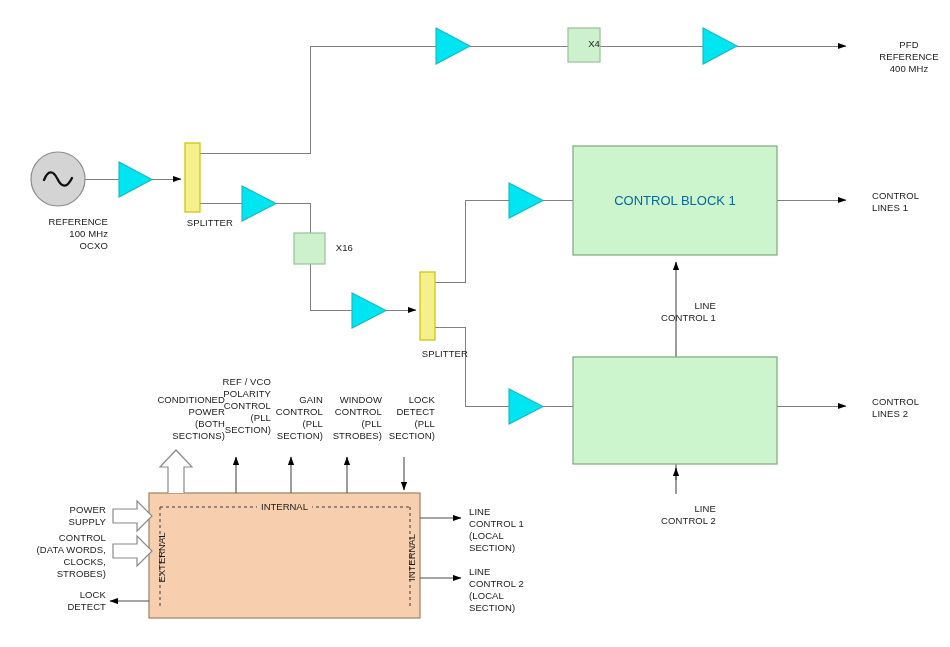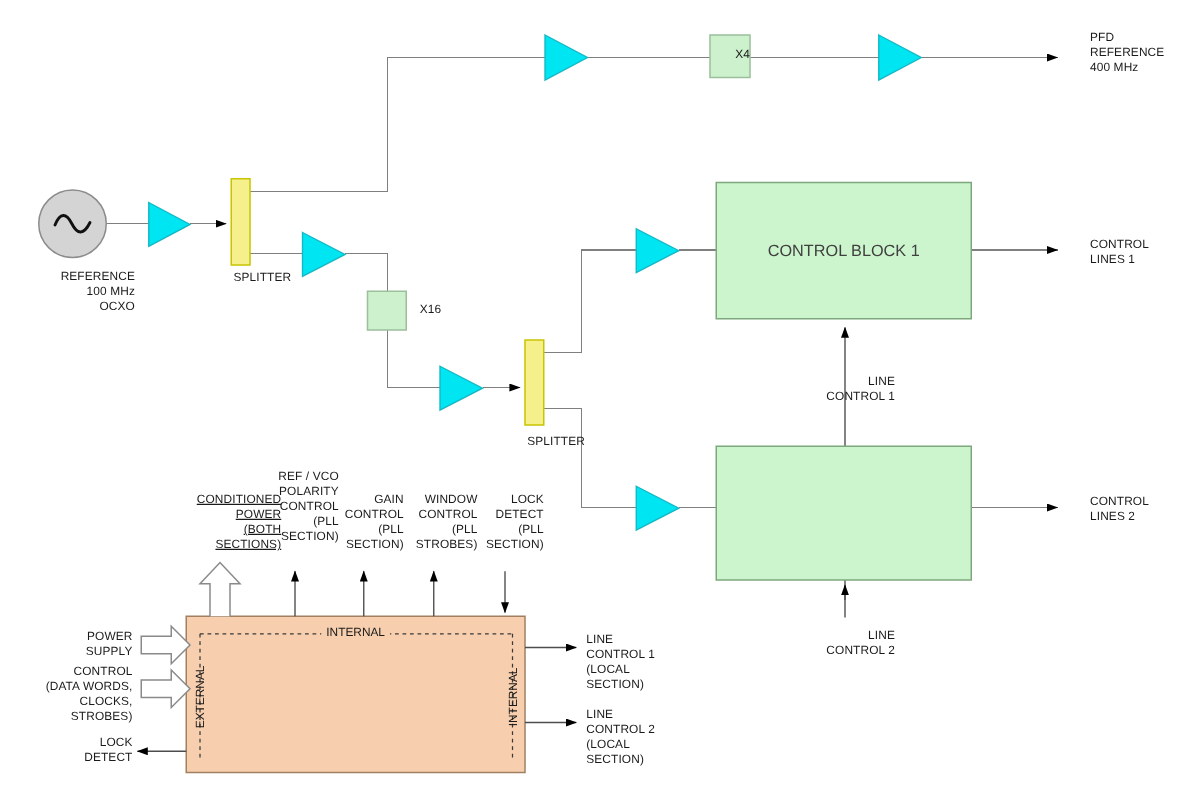--- a/index.html
+++ b/index.html
@@ -33,21 +33,21 @@
     text-align: right;
     white-space: pre-line;
     letter-spacing: 0.1px;
   }
   .lbl-l { text-align: right; }
   .lbl-r { text-align: left; }
   .blocklabel {
     position: absolute;
     font-family: "Liberation Sans", sans-serif;
     font-size: 13px;
-    color: #404040;
+    color: #0369a1;
     text-align: center;
     white-space: pre-line;
     line-height: 19px;
   }
   .vtext {
     position: absolute;
     font-family: "Liberation Sans", sans-serif;
     font-size: 9.5px;
     color: #1a1a1a;
     white-space: nowrap;
@@ -169,42 +169,42 @@
   <div class="lbl" style="left:8px; top:216px; width:100px;">REFERENCE
 100 MHz
 OCXO</div>
 
   <div class="lbl" style="left:153px; top:217px; width:80px;">SPLITTER</div>
   <div class="lbl" style="left:388px; top:348px; width:80px;">SPLITTER</div>
 
   <div class="lbl" style="left:568px; top:38px; width:32px;">X4</div>
   <div class="lbl" style="left:294px; top:242px; width:31px;padding-left:28px;">X16</div>
 
-  <div class="lbl lbl-r" style="left:872px; top:25px; width:74px;">PFD
+  <div class="lbl lbl-r" style="left:872px; top:39px; width:74px;text-align:center;">PFD
 REFERENCE
 400 MHz</div>
 
   <div class="blocklabel" style="left:573px; top:191px; width:204px;">CONTROL BLOCK 1</div>
 
   <div class="lbl" style="left:636px; top:300px; width:80px;">LINE
 CONTROL 1</div>
   <div class="lbl" style="left:636px; top:503px; width:80px;">LINE
 CONTROL 2</div>
 
   <div class="lbl lbl-r" style="left:872px; top:190px; width:74px;">CONTROL
 LINES 1</div>
   <div class="lbl lbl-r" style="left:872px; top:396px; width:74px;">CONTROL
 LINES 2</div>
 
 
   <div class="htext-small" style="left:257px; top:501px; background:#f7cfae; padding:0 4px;">INTERNAL</div>
   <div class="vtext" style="left:131px; top:552px; width:60px; text-align:center; transform:rotate(-90deg);">EXTERNAL</div>
   <div class="vtext" style="left:381px; top:552px; width:60px; text-align:center; transform:rotate(-90deg);">INTERNAL</div>
 
-  <div class="lbl" style="left:127px; top:394px; width:98px;text-decoration:underline;">CONDITIONED
+  <div class="lbl" style="left:127px; top:394px; width:98px;">CONDITIONED
 POWER
 (BOTH
 SECTIONS)</div>
   <div class="lbl" style="left:203px; top:376px; width:68px;">REF / VCO
 POLARITY
 CONTROL
 (PLL
 SECTION)</div>
   <div class="lbl" style="left:261px; top:394px; width:62px;">GAIN
 CONTROL

